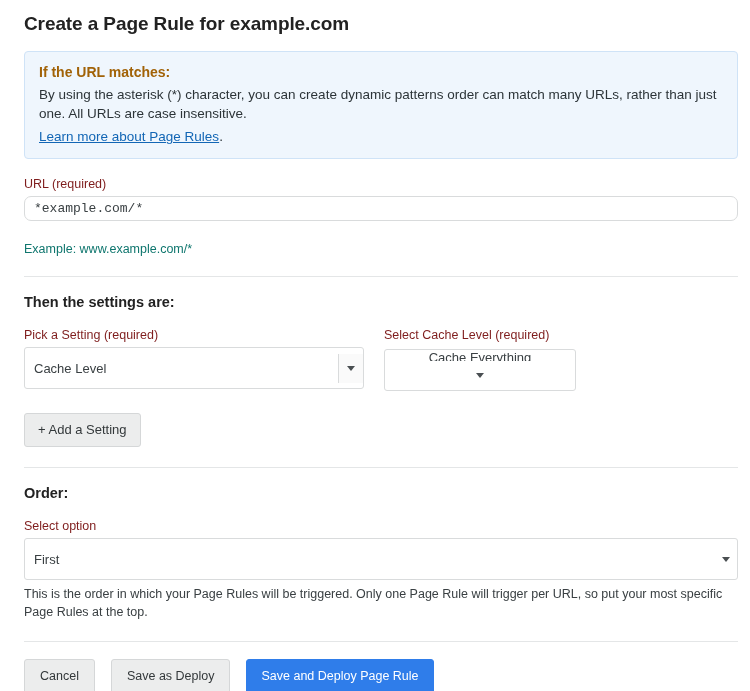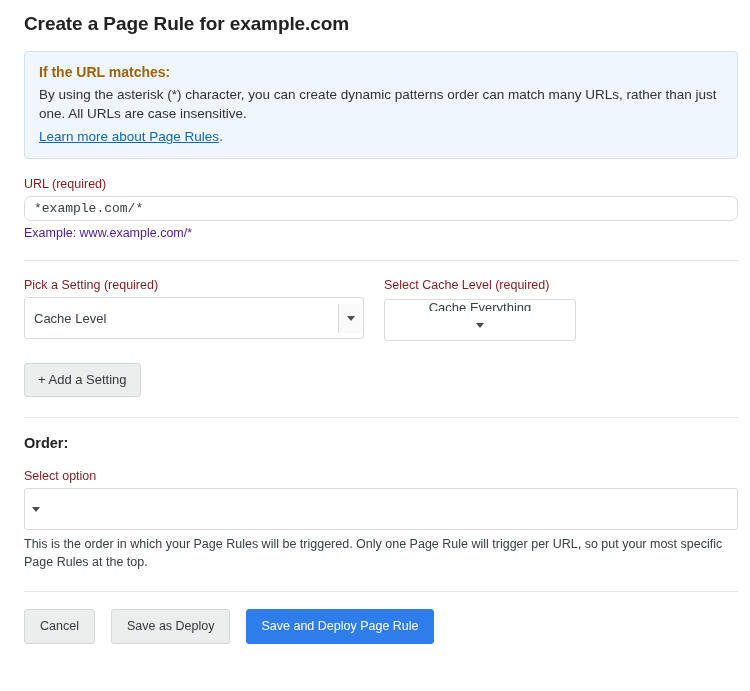--- a/index.html
+++ b/index.html
@@ -68,22 +68,22 @@
     border-radius: 7px;
     padding: 0 9px;
     font-size: 13px;
     color: #3a4043;
     font-family: Liberation Mono, monospace;
     background: #fff;
     outline: none;
   }
   .hint {
     font-size: 12.5px;
-    color: #4c1d95;
-    margin-top: 5px;
+    color: #0f766e;
+    margin-top: 21px;
   }
   .divider {
     border: 0;
     border-top: 1px solid #e4e6e7;
     margin: 20px 0 17px 0;
   }
   .section-title {
     font-size: 14.5px;
     font-weight: bold;
     color: #222;
@@ -201,20 +201,21 @@
     <div class="info-text">By using the asterisk (*) character, you can create dynamic patterns order can match many URLs, rather than just one. All URLs are case insensitive.</div>
     <a class="info-link" href="#">Learn more about Page Rules</a><span class="info-link-period">.</span>
   </div>
 
   <div class="field-label">URL (required)</div>
   <input class="text-input" type="text" value="*example.com/*" style="">
   <div class="hint">Example: www.example.com/*</div>
 
   <hr class="divider">
 
+  <div class="section-title">Then the settings are:</div>
 
   <div class="settings-row">
     <div class="setting-col-1">
       <div class="field-label">Pick a Setting (required)</div>
       <div class="select-wrap">
         <div class="select-box setting-select-1">
           <span class="sel-text">Cache Level</span>
           <span class="select-arrow">
               <span class="caret"></span>
             </span>
@@ -235,20 +236,21 @@
   </div>
 
   <button class="add-setting-btn">+ Add a Setting</button>
 
   <hr class="divider">
 
   <div class="section-title">Order:</div>
 
   <div class="field-label">Select option</div>
   <div class="select-box order-select">
+    <span class="sel-text">First</span>
     <span class="select-arrow flat">
         <span class="caret"></span>
       </span>
   </div>
   <div class="order-hint">This is the order in which your Page Rules will be triggered. Only one Page Rule will trigger per URL, so put your most specific Page Rules at the top.</div>
 
   <hr class="divider">
 
   <div class="btn-row">
     <button class="btn">Cancel</button>

